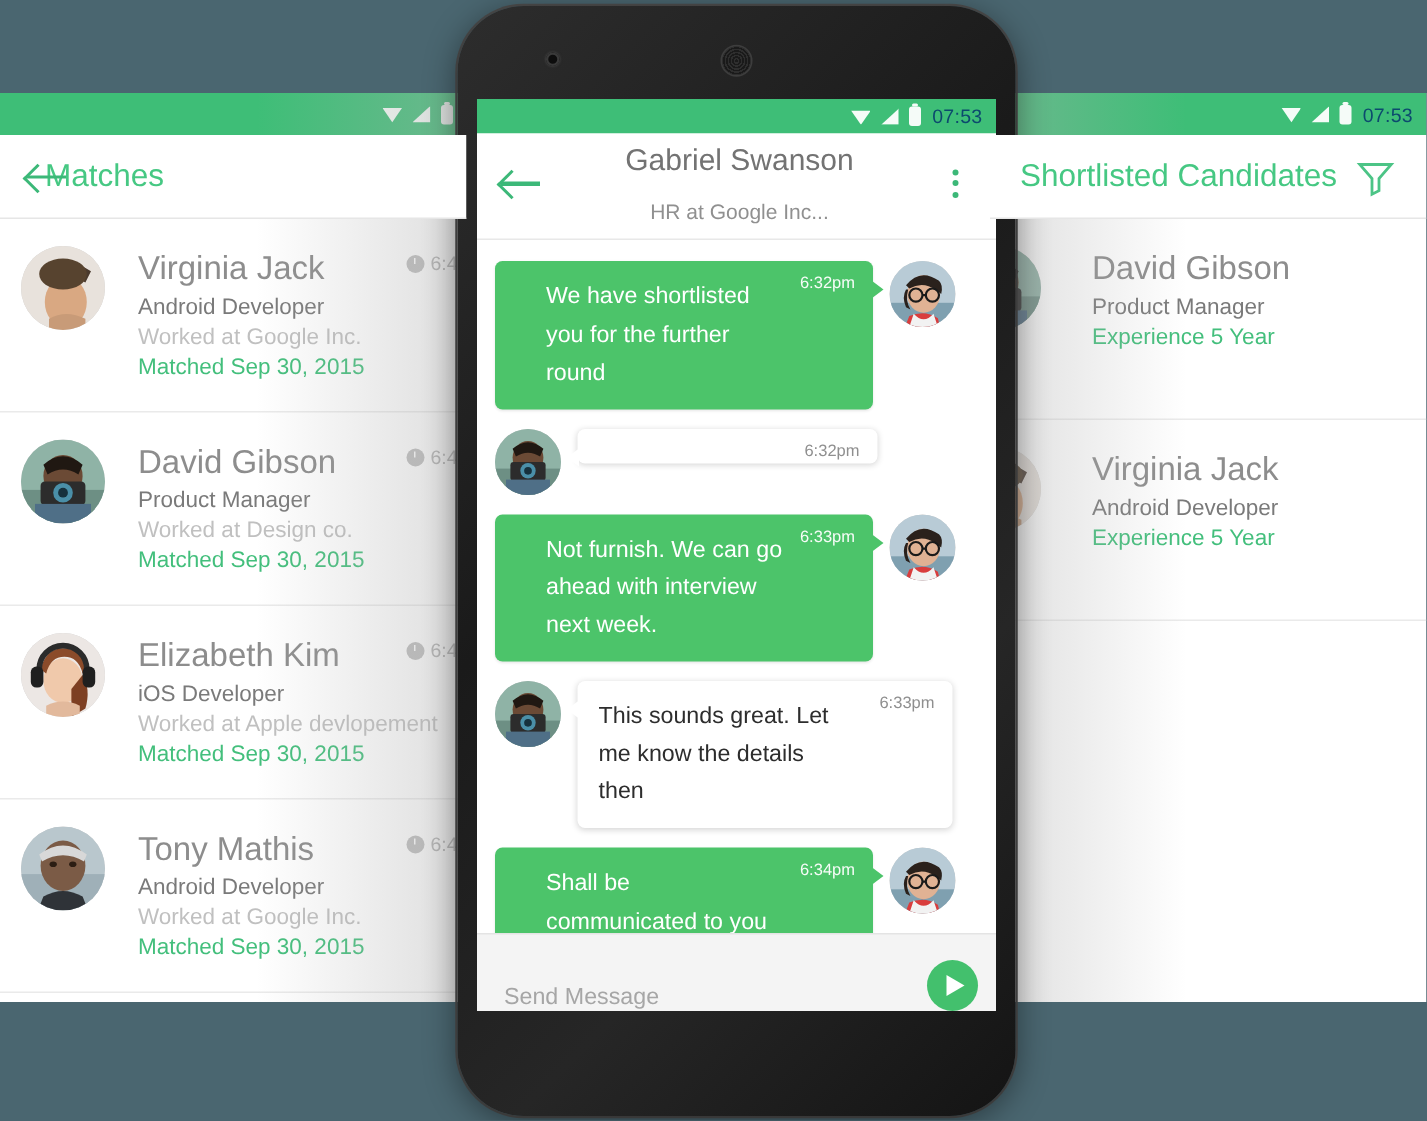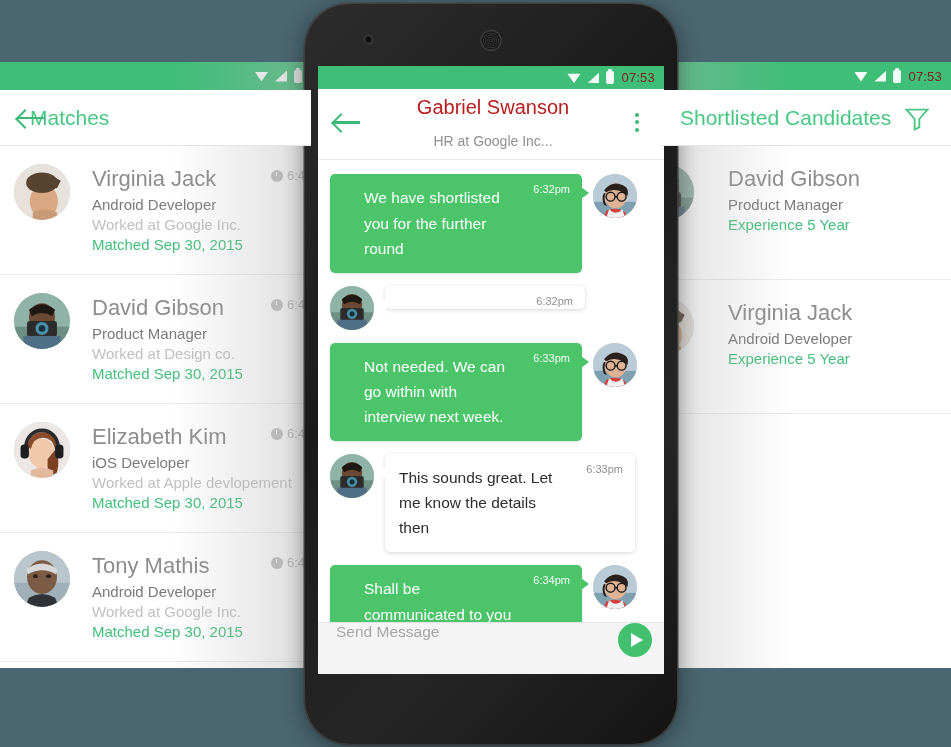--- a/index.html
+++ b/index.html
@@ -33,21 +33,21 @@
     background: linear-gradient(to left, rgba(190,190,190,0) 55%, rgba(175,175,175,0.42) 100%);
   }
 
   .status-bar {
     height: 28px;
     background: #3ebe77;
     display: flex; align-items: center; justify-content: flex-end;
     padding-right: 9px; gap: 7px;
   }
   .status-bar .st-time {
-    color: #7f1d1d; font-size: 13px; letter-spacing: .2px;
+    color: #0c4a6e; font-size: 13px; letter-spacing: .2px;
   }
   .sig-wifi {
     width: 13px; height: 11px;
     background: #ffffff;
     clip-path: polygon(0 14%, 100% 14%, 50% 100%);
     opacity: .95;
   }
   .sig-bars {
     width: 12px; height: 11px;
     background: #ffffff;
@@ -161,21 +161,21 @@
   }
 
   .chat-appbar {
     background: #ffffff;
     padding: 6px 16px 10px 16px;
     display: flex; align-items: center;
     border-bottom: 1px solid #e8e8e8;
     flex: 0 0 auto;
   }
   .chat-titles { flex: 1; text-align: center; }
-  .chat-name { color: #b91c1c; font-size: 20px; line-height: 1.25; }
+  .chat-name { color: #737373; font-size: 20px; line-height: 1.25; }
   .chat-sub { color: #909090; font-size: 14px; margin-top: 13px; }
   .kebab { width: 22px; display: flex; flex-direction: column; align-items: center; gap: 3.5px; flex: 0 0 auto; }
   .kebab i { width: 4px; height: 4px; border-radius: 50%; background: #3cb878; display: block; }
 
   .chat-body {
     flex: 1 1 auto;
     background: #ffffff;
     padding: 14px 12px 6px 12px;
     overflow: hidden;
   }
@@ -228,21 +228,21 @@
   .bubble-out .bubble-time { color: rgba(255,255,255,.95); }
   .bubble-in  .bubble-time { color: #8f8f8f; }
   .bubble-out .bubble-text { padding-right: 46px; margin-left: 20px; }
   .bubble-in  .bubble-text { padding-right: 52px; }
 
   .composer {
     flex: 0 0 auto;
     height: 52px;
     background: #f4f4f4;
     border-top: 1px solid #e4e4e4;
-    display: flex; align-items: flex-start;
+    display: flex; align-items: flex-end;
     padding: 0 12px 0 18px;
   }
   .composer-input {
     flex: 1; border: none; outline: none; background: transparent;
     font-size: 15.5px; color: #9a9a9a;
     font-family: "Liberation Sans", sans-serif;
   }
   .composer-input::placeholder { color: #a6a6a6; }
   .send-btn {
     width: 34px; height: 34px; border-radius: 50%;
@@ -482,21 +482,21 @@
               <rect x="10" y="46" width="40" height="14" fill="#4f6f87"></rect>
             </svg>
           </div>
           <div class="bubble bubble-in">
             <span class="bubble-time">6:32pm</span>
           </div>
         </div>
         <div class="msg-row out">
           <div class="bubble bubble-out">
             <span class="bubble-time">6:33pm</span>
-            <div class="bubble-text">Not needed. We can go within with interview next week.</div>
+            <div class="bubble-text">Not furnish. We can go ahead with interview next week.</div>
           </div>
           <div class="msg-avatar">
             <svg viewBox="0 0 60 60">
               <rect width="60" height="60" fill="#b8cbd6"></rect>
               <rect y="38" width="60" height="22" fill="#7fa0b0"></rect>
               <ellipse cx="31" cy="30" rx="15" ry="17" fill="#e0b294"></ellipse>
               <path d="M15 22q13-16 30-4 4 4 2 12l-5-4q-12-8-24-1z" fill="#2a211c"></path>
               <path d="M17 26q-3 10 2 18l-4-2q-4-9 0-16z" fill="#2a211c"></path>
               <circle cx="24" cy="31" r="6" fill="none" stroke="#1a1a1a" stroke-width="2"></circle>
               <circle cx="39" cy="31" r="6" fill="none" stroke="#1a1a1a" stroke-width="2"></circle>

